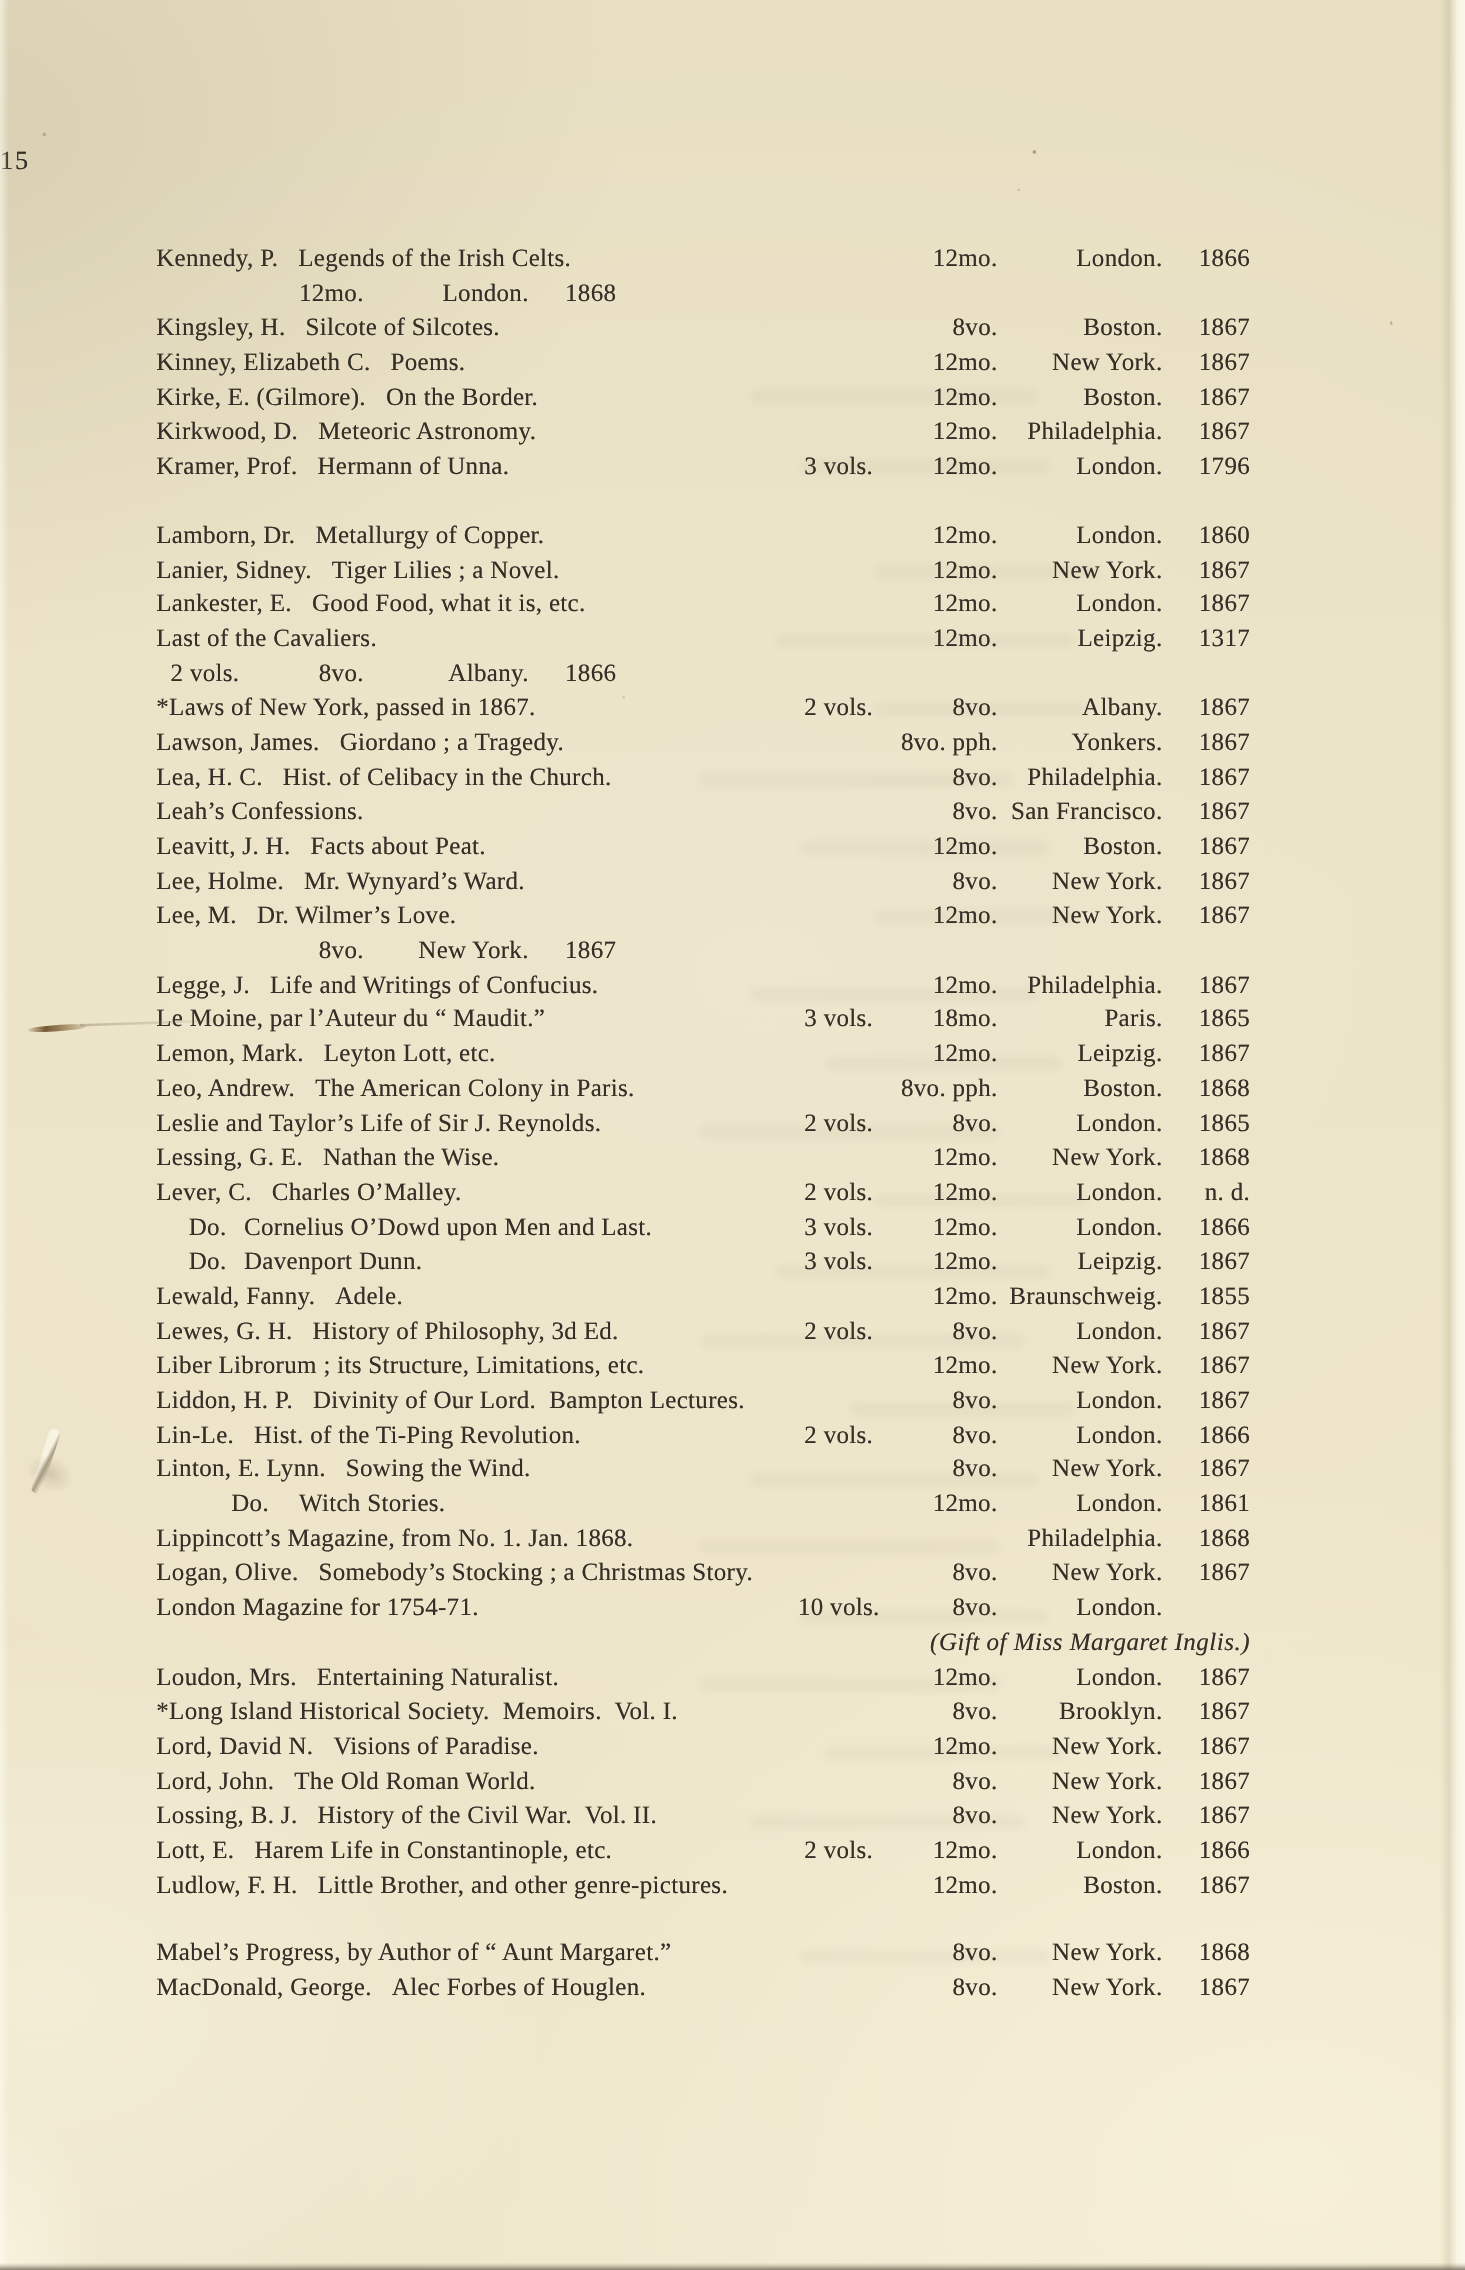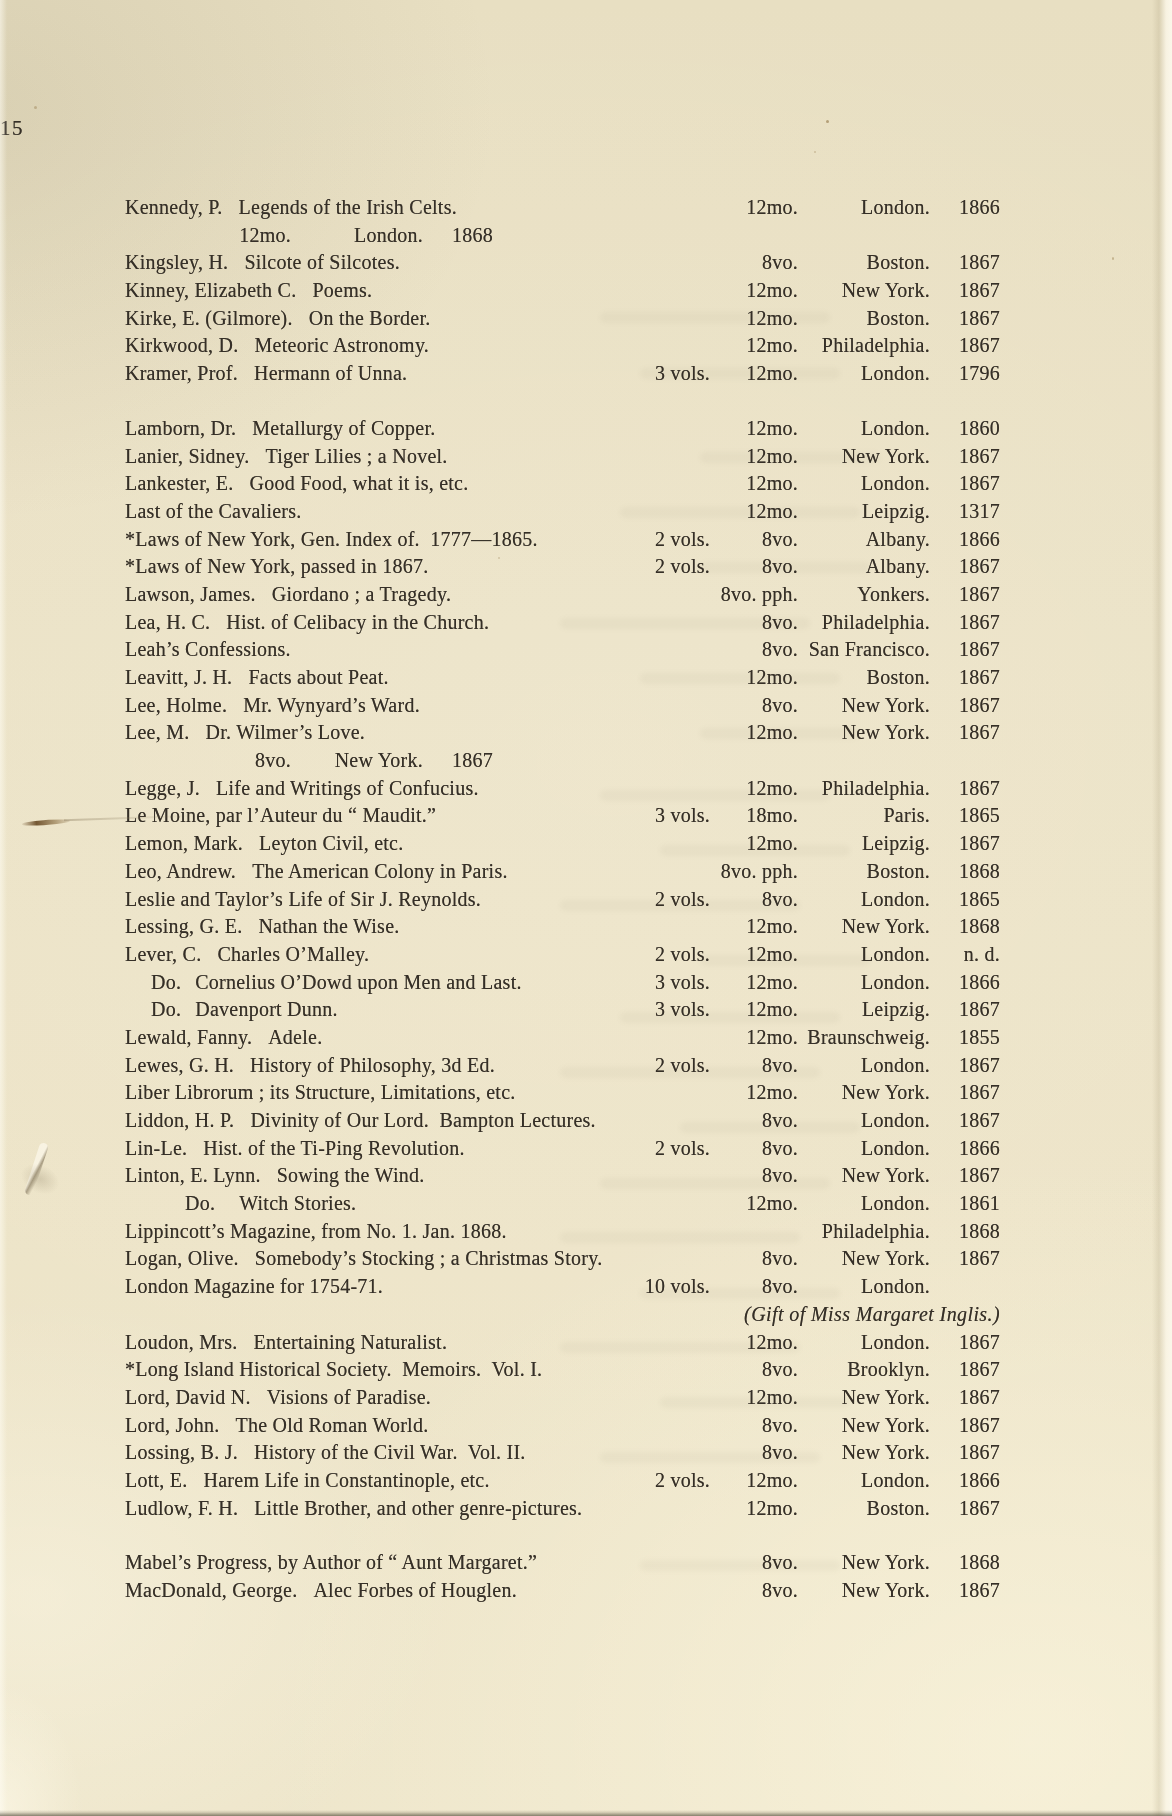--- a/index.html
+++ b/index.html
@@ -41,21 +41,21 @@
   .row{display:flex;align-items:baseline;height:27.7px;}
   .row span{white-space:pre;}
   .entry{flex:1 1 auto;min-width:0;}
   .entry-title{margin-left:16px;}
   .entry-title.no-author{margin-left:0;}
   .row.indent-1 .entry-author{padding-left:26px;}
   .row.indent-1 .entry-title{margin-left:14px;}
   .row.indent-2 .entry-author{padding-left:60px;}
   .row.indent-2 .entry-title{margin-left:24px;}
   .col{flex:0 0 auto;text-align:right;}
-  .col-v{width:78px;}
+  .col-v{width:78px;text-align:center;}
   .col-s{width:88px;}
   .col-p{width:132px;}
   .col-y{width:70px;}
   .note-row{display:block;text-align:right;font-style:italic;height:27.7px;letter-spacing:0.4px;}
   
   .speck{position:absolute;border-radius:50%;background:#8a6b3a;}
   .speck.s1{left:826px;top:120px;width:3px;height:3px;opacity:.55;}
   .speck.s2{left:34px;top:106px;width:3px;height:3px;opacity:.35;}
   .speck.s3{left:1112px;top:257px;width:2px;height:3px;opacity:.4;}
   .speck.s4{left:814px;top:151px;width:2px;height:2px;opacity:.3;}
@@ -178,21 +178,20 @@
           <span class="col col-y">1867</span>
         </div>
         <div class="row">
           <span class="entry"><span class="entry-title no-author">Last of the Cavaliers.</span></span>
           <span class="col col-v"></span>
           <span class="col col-s">12mo.</span>
           <span class="col col-p">Leipzig.</span>
           <span class="col col-y">1317</span>
         </div>
         <div class="row">
-          <span class="entry"><span class="entry-title no-author">*Laws of New York, Gen. Index of.  1777—1865.</span></span>
           <span class="col col-v">2 vols.</span>
           <span class="col col-s">8vo.</span>
           <span class="col col-p">Albany.</span>
           <span class="col col-y">1866</span>
         </div>
         <div class="row">
           <span class="entry"><span class="entry-title no-author">*Laws of New York, passed in 1867.</span></span>
           <span class="col col-v">2 vols.</span>
           <span class="col col-s">8vo.</span>
           <span class="col col-p">Albany.</span>
@@ -254,21 +253,21 @@
           <span class="col col-y">1867</span>
         </div>
         <div class="row">
           <span class="entry"><span class="entry-title no-author">Le Moine, par l’Auteur du “ Maudit.”</span></span>
           <span class="col col-v">3 vols.</span>
           <span class="col col-s">18mo.</span>
           <span class="col col-p">Paris.</span>
           <span class="col col-y">1865</span>
         </div>
         <div class="row">
-          <span class="entry"><span class="entry-author">Lemon, Mark.</span><span class="entry-title">Leyton Civil, etc.</span></span>
+          <span class="entry"><span class="entry-author">Lemon, Mark.</span><span class="entry-title">Leyton Lott, etc.</span></span>
           <span class="col col-v"></span>
           <span class="col col-s">12mo.</span>
           <span class="col col-p">Leipzig.</span>
           <span class="col col-y">1867</span>
         </div>
         <div class="row">
           <span class="entry"><span class="entry-author">Leo, Andrew.</span><span class="entry-title">The American Colony in Paris.</span></span>
           <span class="col col-v"></span>
           <span class="col col-s">8vo. pph.</span>
           <span class="col col-p">Boston.</span>

